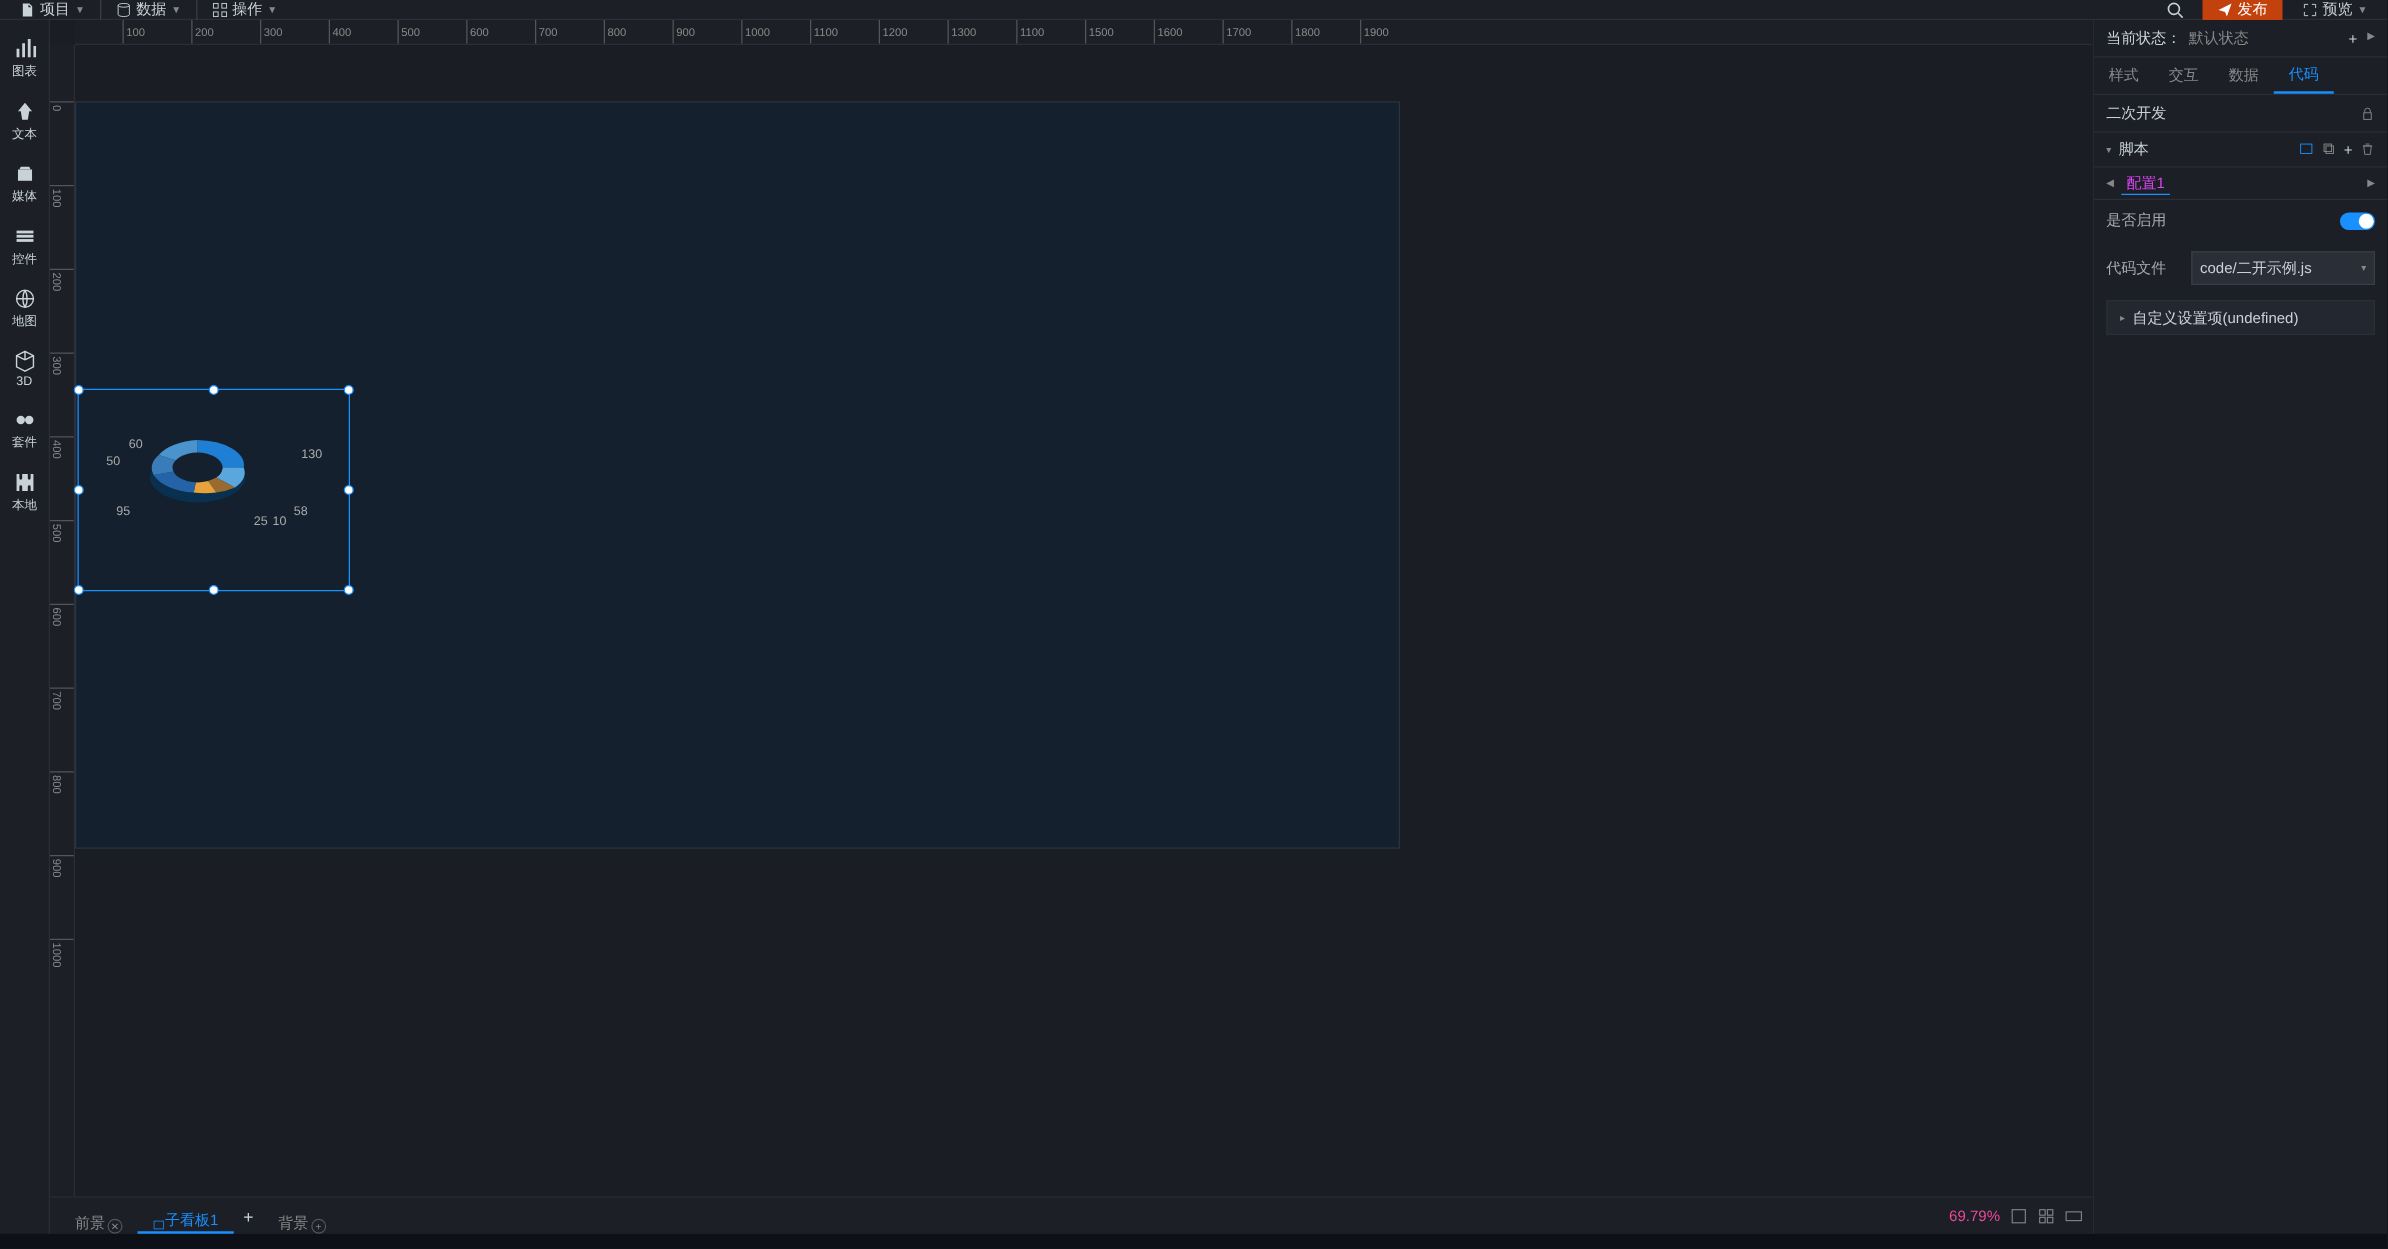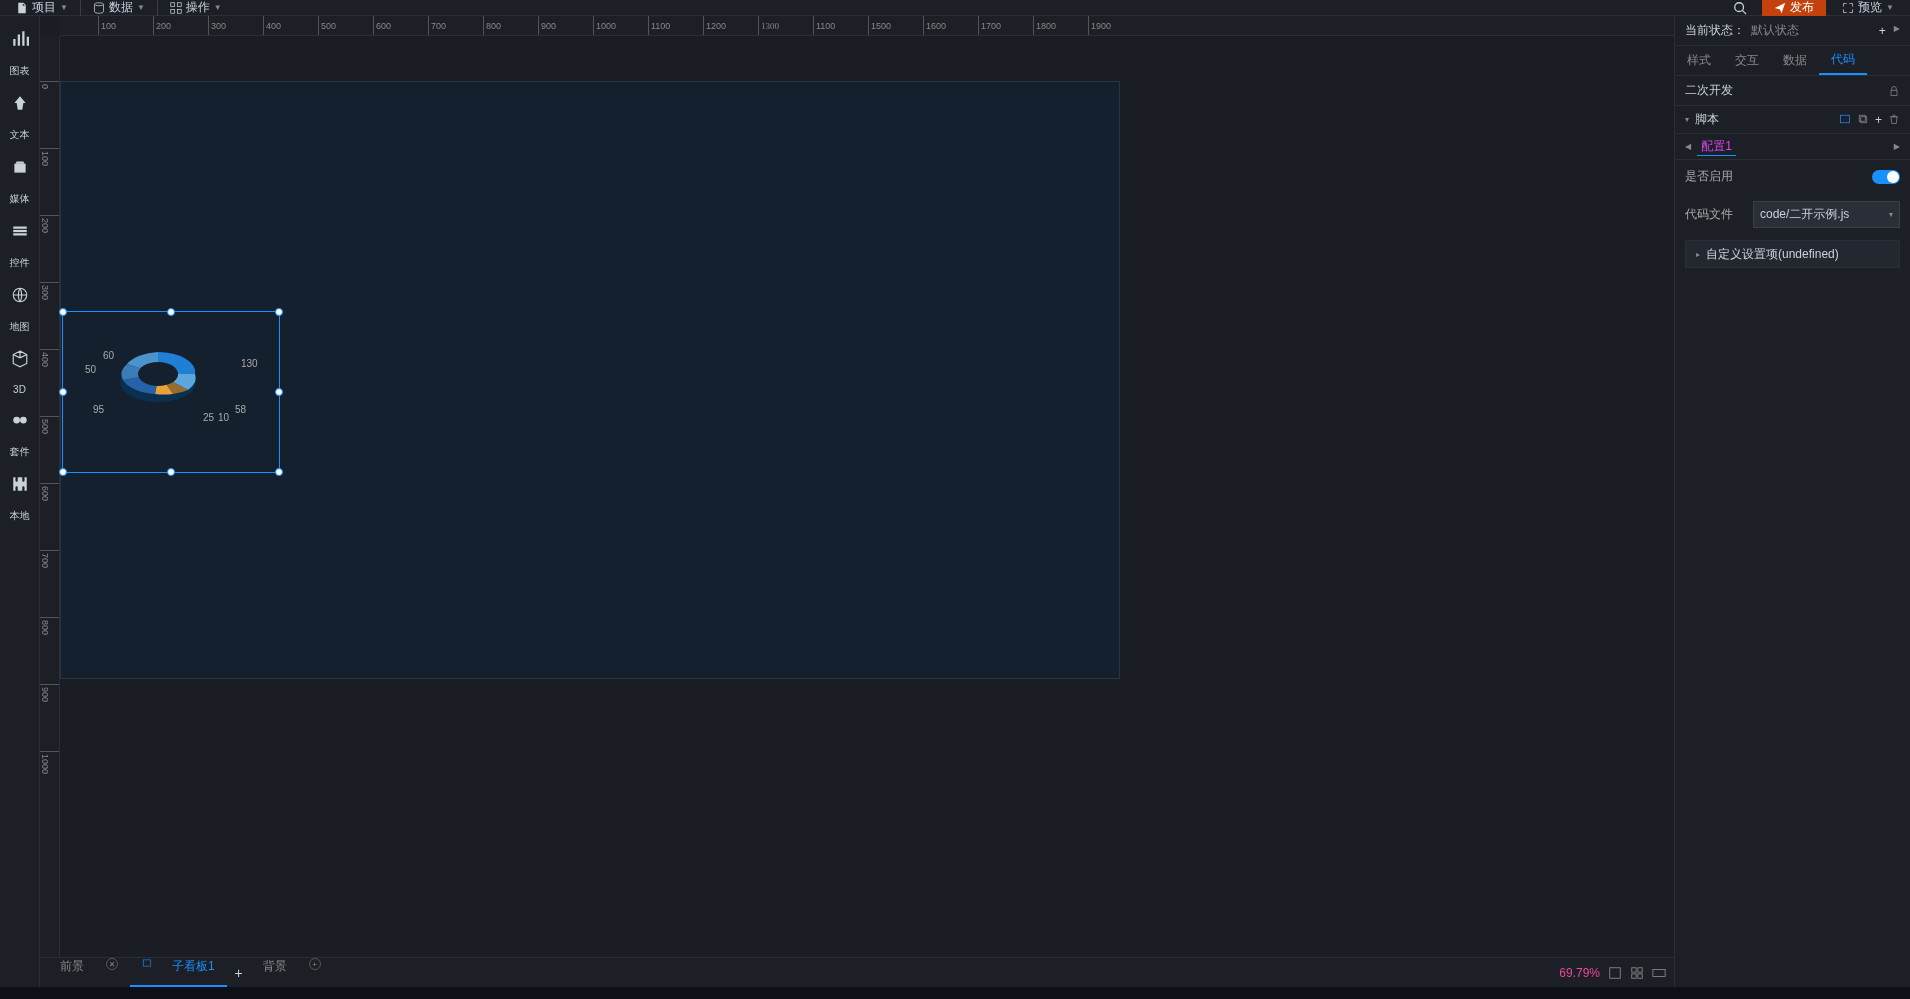--- a/index.html
+++ b/index.html
@@ -18,21 +18,21 @@
 
 .main { display: flex; height: calc(100% - 28px); }
 
 
 .layer-panel { width: 156px; background: #1c1f26; border-right: 1px solid #2a2e37; }
 .layer-header { height: 28px; display: flex; align-items: center; padding: 0 8px; background: #2a2e37; gap: 4px; }
 .layer-item { height: 26px; display: flex; align-items: center; padding: 0 8px 0 20px; gap: 6px; background: #0e4a8a; color: #fff; cursor: pointer; }
 
 
 .comp-toolbar { width: 40px; background: #1c1f26; border-right: 1px solid #2a2e37; display: flex; flex-direction: column; align-items: center; padding-top: 8px; gap: 4px; }
-.comp-item { width: 36px; display: flex; flex-direction: column; align-items: center; gap: 16px; padding: 6px 0; cursor: pointer; color: #c9d1d9; }
+.comp-item { width: 36px; display: flex; flex-direction: column; align-items: center; gap: 2px; padding: 6px 0; cursor: pointer; color: #c9d1d9; }
 .comp-label { font-size: 10px; }
 
 
 .canvas-area { flex: 1; display: flex; flex-direction: column; position: relative; background: #1a1d24; }
 .ruler-h { height: 20px; background: #1c1f26; border-bottom: 1px solid #2a2e37; position: relative; overflow: hidden; margin-left: 20px; }
 .ruler-h .tick { position: absolute; top: 0; height: 100%; border-left: 1px solid #555; font-size: 9px; color: #888; padding-left: 2px; line-height: 20px; }
 .canvas-body { flex: 1; display: flex; position: relative; overflow: hidden; }
 .ruler-v { width: 20px; background: #1c1f26; border-right: 1px solid #2a2e37; position: relative; }
 .ruler-v .tick { position: absolute; left: 0; width: 100%; border-top: 1px solid #555; font-size: 9px; color: #888; writing-mode: vertical-lr; padding-top: 2px; }
 .canvas { flex: 1; position: relative; background: #1a1d24; }
@@ -40,21 +40,21 @@
 .donut-comp { position: absolute; top: 275px; left: 2px; width: 218px; height: 162px; border: 1px solid #1890ff; }
 .handle { position: absolute; width: 8px; height: 8px; background: #fff; border: 1px solid #1890ff; border-radius: 50%; }
 .handle.tl { top: -4px; left: -4px; } .handle.tm { top: -4px; left: calc(50% - 4px); } .handle.tr { top: -4px; right: -4px; }
 .handle.ml { top: calc(50% - 4px); left: -4px; } .handle.mr { top: calc(50% - 4px); right: -4px; }
 .handle.bl { bottom: -4px; left: -4px; } .handle.bm { bottom: -4px; left: calc(50% - 4px); } .handle.br { bottom: -4px; right: -4px; }
 .donut-svg { position: absolute; top: 30px; left: 50px; }
 .donut-label { position: absolute; font-size: 10px; color: #aaa; }
 
 
 .bottom-tabs { height: 30px; background: #1c1f26; border-top: 1px solid #2a2e37; display: flex; align-items: center; padding: 0 8px; }
-.tab { padding: 0 12px; height: 100%; display: flex; align-items: flex-start; gap: 20px; cursor: pointer; color: #888; position: relative; }
+.tab { padding: 0 12px; height: 100%; display: flex; align-items: flex-end; gap: 0; cursor: pointer; color: #888; position: relative; }
 .tab.active { color: #1890ff; border-bottom: 2px solid #1890ff; }
 .tab-add { width: 24px; display: flex; align-items: center; justify-content: center; cursor: pointer; font-size: 14px; }
 .tab-badge { width: 12px; height: 12px; border: 1px solid #555; border-radius: 50%; display: inline-flex; align-items: center; justify-content: center; font-size: 8px; margin-left: 2px; }
 .zoom-info { margin-left: auto; display: flex; align-items: center; gap: 8px; color: #ec4899; }
 
 
 .prop-panel { width: 236px; background: #1c1f26; border-left: 1px solid #2a2e37; display: flex; flex-direction: column; }
 .status-row { height: 30px; display: flex; align-items: center; padding: 0 10px; border-bottom: 1px solid #2a2e37; gap: 6px; }
 .status-icons { margin-left: auto; display: flex; gap: 8px; }
 .tabs-row { height: 30px; display: flex; align-items: center; border-bottom: 1px solid #2a2e37; }
@@ -200,21 +200,21 @@
         <div class="tick" style="left: 148px;">300</div>
         <div class="tick" style="left: 203px;">400</div>
         <div class="tick" style="left: 258px;">500</div>
         <div class="tick" style="left: 313px;">600</div>
         <div class="tick" style="left: 368px;">700</div>
         <div class="tick" style="left: 423px;">800</div>
         <div class="tick" style="left: 478px;">900</div>
         <div class="tick" style="left: 533px;">1000</div>
         <div class="tick" style="left: 588px;">1100</div>
         <div class="tick" style="left: 643px;">1200</div>
-        <div class="tick" style="left: 698px; font-family: Liberation Serif, serif;">1300</div>
+        <div class="tick" style="left: 698px;">1300</div>
         <div class="tick" style="left: 753px;">1100</div>
         <div class="tick" style="left: 808px;">1500</div>
         <div class="tick" style="left: 863px;">1600</div>
         <div class="tick" style="left: 918px;">1700</div>
         <div class="tick" style="left: 973px;">1800</div>
         <div class="tick" style="left: 1028px;">1900</div>
       </div>
     <div class="canvas-body">
       <div class="ruler-v" id="ruler-v">
           <div class="tick" style="top: 45px;">0</div>

